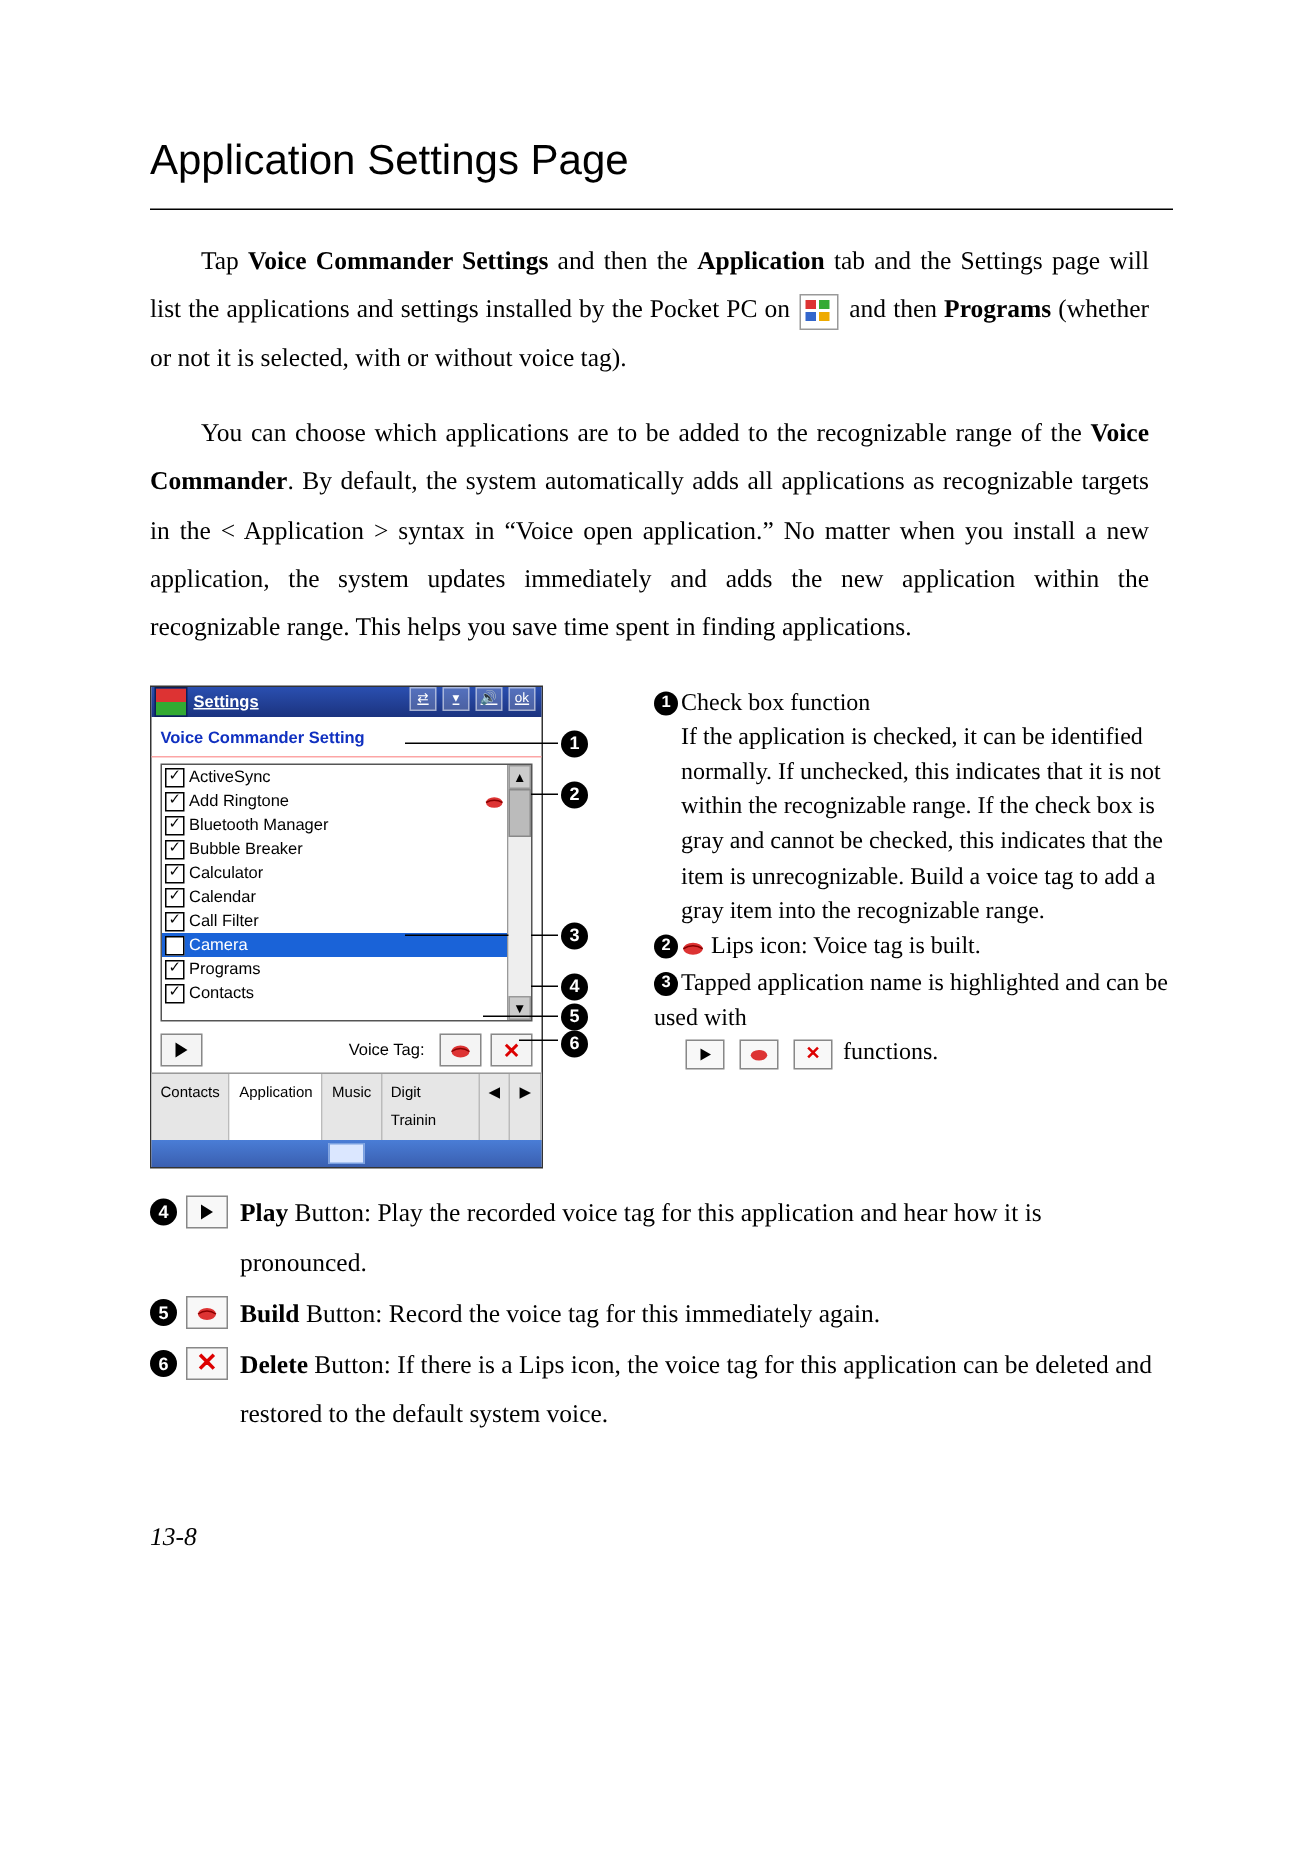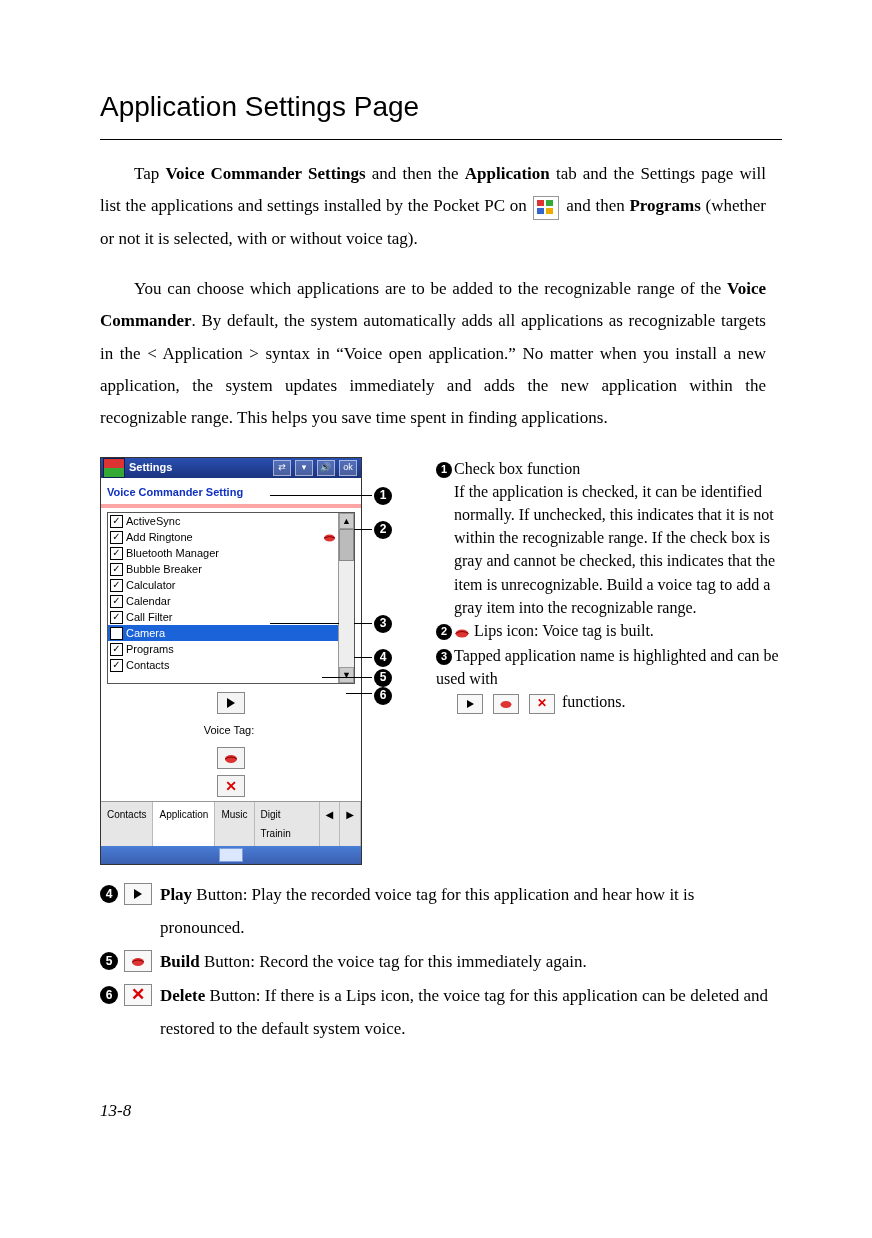--- a/index.html
+++ b/index.html
@@ -42,39 +42,40 @@
   
   .cols { display:flex; gap:28px; margin-top:22px; align-items:flex-start; }
   .left { width:308px; position:relative; }
   .right { flex:1; font-size:16px; line-height:1.45; }
   
   .device {
     width:260px; border:1px solid #333; font-family:Tahoma, Arial, sans-serif;
     font-size:11px; background:#fff;
   }
   .titlebar {
-    height:20px; background:linear-gradient(#2a4fb0,#1b337f); color:#fff; display:flex; align-items:center;
+    height:20px; background:linear-gradient(#2a4fb0,#1b337f); color:#fff; display:flex; 
     padding:0 2px;
+    text-decoration:underline;
   }
   .titlebar .flag { width:20px; height:18px; background:linear-gradient(#d33 0 50%,#3a3 0 100%); margin-right:4px; border:1px solid #0a1f5a;}
   .titlebar .lab { font-weight:bold; flex:1; }
   .titlebar .ti { width:16px; height:14px; margin:0 2px; background:rgba(255,255,255,.2); border:1px solid rgba(255,255,255,.5); font-size:9px; display:flex; align-items:center; justify-content:center;}
-  .subtitle { color:#1030c0; font-weight:bold; padding:4px 6px 2px; border-bottom:4px solid #fca5a5;}
+  .subtitle { color:#1030c0; font-weight:bold; padding:4px 6px 2px; border-bottom:1px solid #fca5a5;}
   .listwrap { margin:4px 6px; border:1px solid #555; height:170px; display:flex; }
   .list { flex:1; overflow:hidden; }
   .row { display:flex; align-items:center; height:16px; padding:0 2px; gap:3px; }
   .row.sel { background:#1a63d8; color:#fff; }
   .cb { width:11px; height:11px; border:1px solid #000; background:#fff; display:inline-flex; align-items:center; justify-content:center; font-size:10px; line-height:1;}
   .cb::after { content:"✓"; }
   .lips-sm, .lips-btn svg { display:block; }
   .scroll { width:15px; background:#ddd; display:flex; flex-direction:column; border-left:1px solid #999;}
   .scroll .arr { height:14px; background:#ccc; display:flex; align-items:center; justify-content:center; font-size:9px; border:1px solid #999;}
   .scroll .track { flex:1; background:#eee; position:relative;}
   .scroll .thumb { position:absolute; top:0; left:0; right:0; height:30px; background:#bbb; border:1px solid #888;}
-  .toolbar { display:flex; align-items:center; gap:6px; padding:4px 6px;flex-direction:column; }
+  .toolbar { display:flex; align-items:center; gap:6px; padding:4px 6px; }
   .btn { width:26px; height:20px; border:1px solid #888; background:#f4f4f4; display:inline-flex; align-items:center; justify-content:center; }
   .btn.play::after { content:""; border-left:8px solid #000; border-top:5px solid transparent; border-bottom:5px solid transparent;}
   .btn.del { color:#d00; font-weight:bold; font-size:14px;}
   .tabs { display:flex; background:#e6e6e6; border-top:1px solid #999; font-size:10px;}
   .tab { padding:3px 6px; border-right:1px solid #bbb; }
   .tab.sel { background:#fff; }
   .tabs .nav { margin-left:auto; display:flex;}
   .kbbar { height:18px; background:linear-gradient(#4a7dd6,#3a5fb0); display:flex; align-items:center; justify-content:center;}
   .kbbar .kb { width:22px; height:12px; background:#dbe7ff; border:1px solid #7aa0e0;}
   

